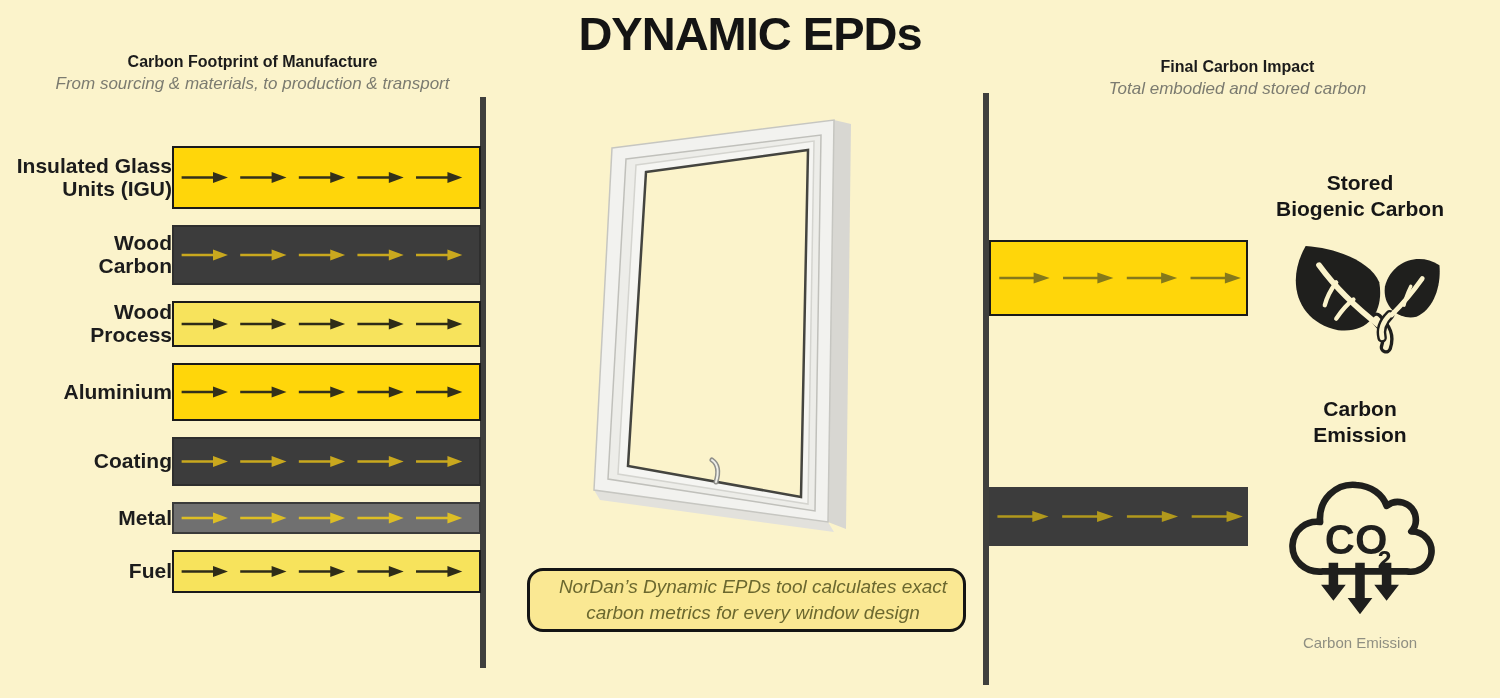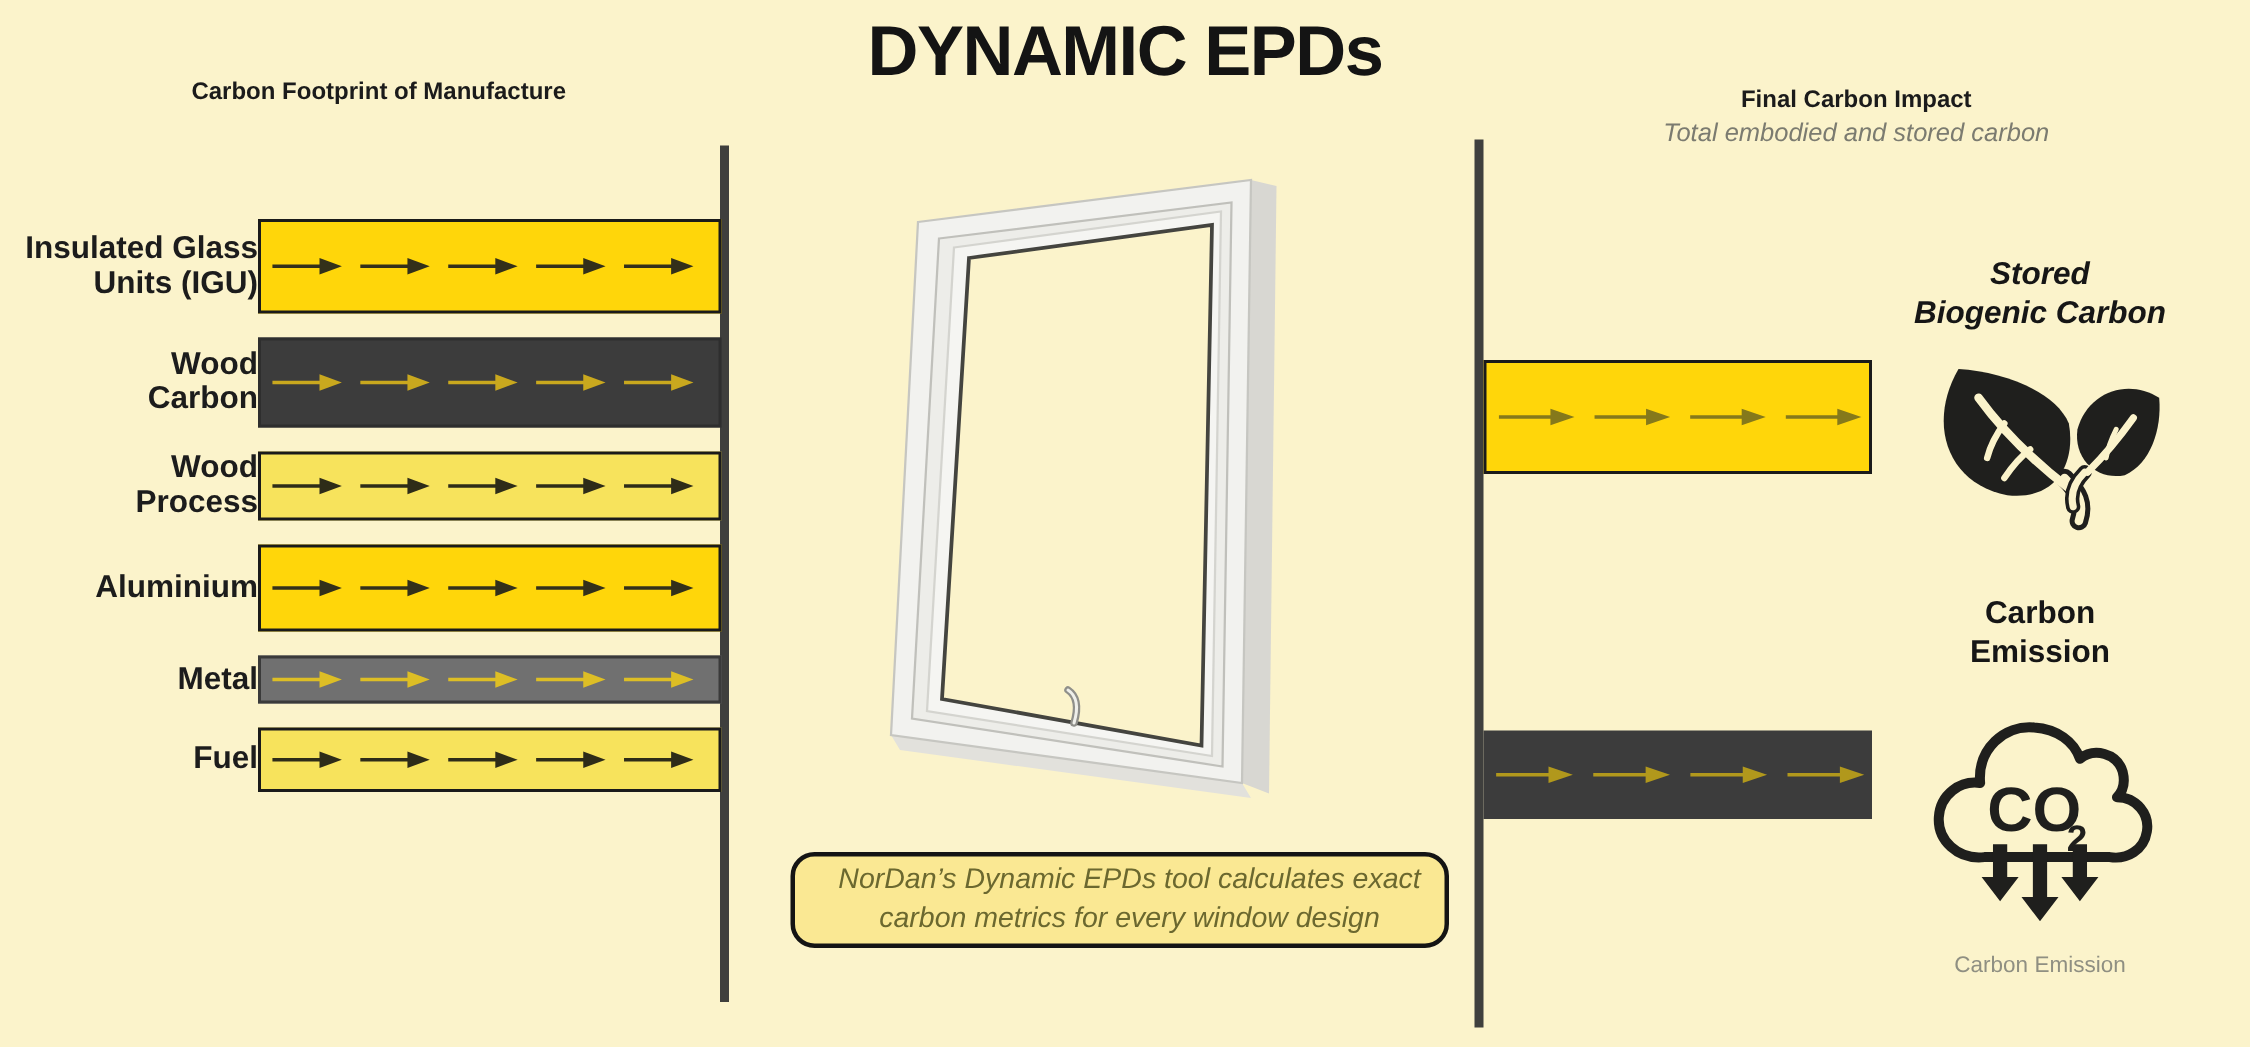--- a/index.html
+++ b/index.html
@@ -28,21 +28,21 @@
   .m-row .bar{flex:1;display:flex;align-items:center;box-sizing:border-box;}
   .bar svg{display:block;}
 
   .r-bar{position:absolute;box-sizing:border-box;display:flex;align-items:center;}
   #stored-bar{left:989px;top:240px;width:259px;height:76px;}
   #emission-bar{left:989px;top:487px;width:259px;height:59px;}
 
   .r-label{position:absolute;left:1262px;width:196px;text-align:center;
            font-size:21px;font-weight:700;color:#161616;line-height:1.25;
            white-space:pre-line;}
-  #stored-label{top:170px;font-style:italic;}
+  #stored-label{top:170px;}
   #emission-label{top:396px;}
 
   #leaf-box{position:absolute;left:1277px;top:226px;width:172px;height:128px;}
   #cloud-box{position:absolute;left:1284px;top:452px;width:152px;text-align:center;}
   #cloud-box .cap{font-size:15px;color:#8F8F82;margin-top:0px;}
 
   #window-box{position:absolute;left:562px;top:108px;width:310px;height:435px;}
 
   #note-box{position:absolute;left:527px;top:568px;width:420px;height:58px;
             border-radius:16px;display:flex;align-items:center;justify-content:center;
@@ -51,20 +51,21 @@
 </style>
 </head>
 <body>
 
 <div id="stage" style="background: rgb(251, 243, 203);">
 
   <div class="title">DYNAMIC EPDs</div>
 
   <div id="left-head" class="section-head">
     <div class="h">Carbon Footprint of Manufacture</div>
+    <div class="s">From sourcing &amp; materials, to production &amp; transport</div>
   </div>
 
   <div id="right-head" class="section-head">
     <div class="h">Final Carbon Impact</div>
     <div class="s">Total embodied and stored carbon</div>
   </div>
 
   <div id="axis-left" class="axis-line" style="background: rgb(63, 63, 61);"></div>
   <div id="axis-right" class="axis-line" style="background: rgb(63, 63, 61);"></div>
 
@@ -134,20 +135,37 @@
             <line x1="124.818" y1="27" x2="158.22000000000003" y2="27" stroke="#33301A" stroke-width="2.4"></line>
             <polygon points="171.11200000000002,27 156.22000000000003,21.5 156.22000000000003,32.5" fill="#33301A"></polygon>
             <line x1="183.418" y1="27" x2="216.82" y2="27" stroke="#33301A" stroke-width="2.4"></line>
             <polygon points="229.712,27 214.82,21.5 214.82,32.5" fill="#33301A"></polygon>
             <line x1="242.018" y1="27" x2="275.42" y2="27" stroke="#33301A" stroke-width="2.4"></line>
             <polygon points="288.312,27 273.42,21.5 273.42,32.5" fill="#33301A"></polygon>
           </svg>
         </div>
       </div>
       <div class="m-row">
+        <div class="lbl">Coating</div>
+        <div class="bar" style="height: 49px; background: rgb(60, 60, 60); border: 2px solid rgb(46, 46, 46);">
+          <svg width="293" height="45">
+            <line x1="7.618" y1="22.5" x2="41.02" y2="22.5" stroke="#C9A81E" stroke-width="2.4"></line>
+            <polygon points="53.912000000000006,22.5 39.02,17 39.02,28" fill="#C9A81E"></polygon>
+            <line x1="66.218" y1="22.5" x2="99.62" y2="22.5" stroke="#C9A81E" stroke-width="2.4"></line>
+            <polygon points="112.512,22.5 97.62,17 97.62,28" fill="#C9A81E"></polygon>
+            <line x1="124.818" y1="22.5" x2="158.22000000000003" y2="22.5" stroke="#C9A81E" stroke-width="2.4"></line>
+            <polygon points="171.11200000000002,22.5 156.22000000000003,17 156.22000000000003,28" fill="#C9A81E"></polygon>
+            <line x1="183.418" y1="22.5" x2="216.82" y2="22.5" stroke="#C9A81E" stroke-width="2.4"></line>
+            <polygon points="229.712,22.5 214.82,17 214.82,28" fill="#C9A81E"></polygon>
+            <line x1="242.018" y1="22.5" x2="275.42" y2="22.5" stroke="#C9A81E" stroke-width="2.4"></line>
+            <polygon points="288.312,22.5 273.42,17 273.42,28" fill="#C9A81E"></polygon>
+          </svg>
+        </div>
+      </div>
+      <div class="m-row">
         <div class="lbl">Metal</div>
         <div class="bar" style="height: 32px; background: rgb(112, 112, 112); border: 2px solid rgb(58, 58, 58);">
           <svg width="293" height="28">
             <line x1="7.618" y1="14" x2="41.02" y2="14" stroke="#DDBE25" stroke-width="2.4"></line>
             <polygon points="53.912000000000006,14 39.02,8.5 39.02,19.5" fill="#DDBE25"></polygon>
             <line x1="66.218" y1="14" x2="99.62" y2="14" stroke="#DDBE25" stroke-width="2.4"></line>
             <polygon points="112.512,14 97.62,8.5 97.62,19.5" fill="#DDBE25"></polygon>
             <line x1="124.818" y1="14" x2="158.22000000000003" y2="14" stroke="#DDBE25" stroke-width="2.4"></line>
             <polygon points="171.11200000000002,14 156.22000000000003,8.5 156.22000000000003,19.5" fill="#DDBE25"></polygon>
             <line x1="183.418" y1="14" x2="216.82" y2="14" stroke="#DDBE25" stroke-width="2.4"></line>

